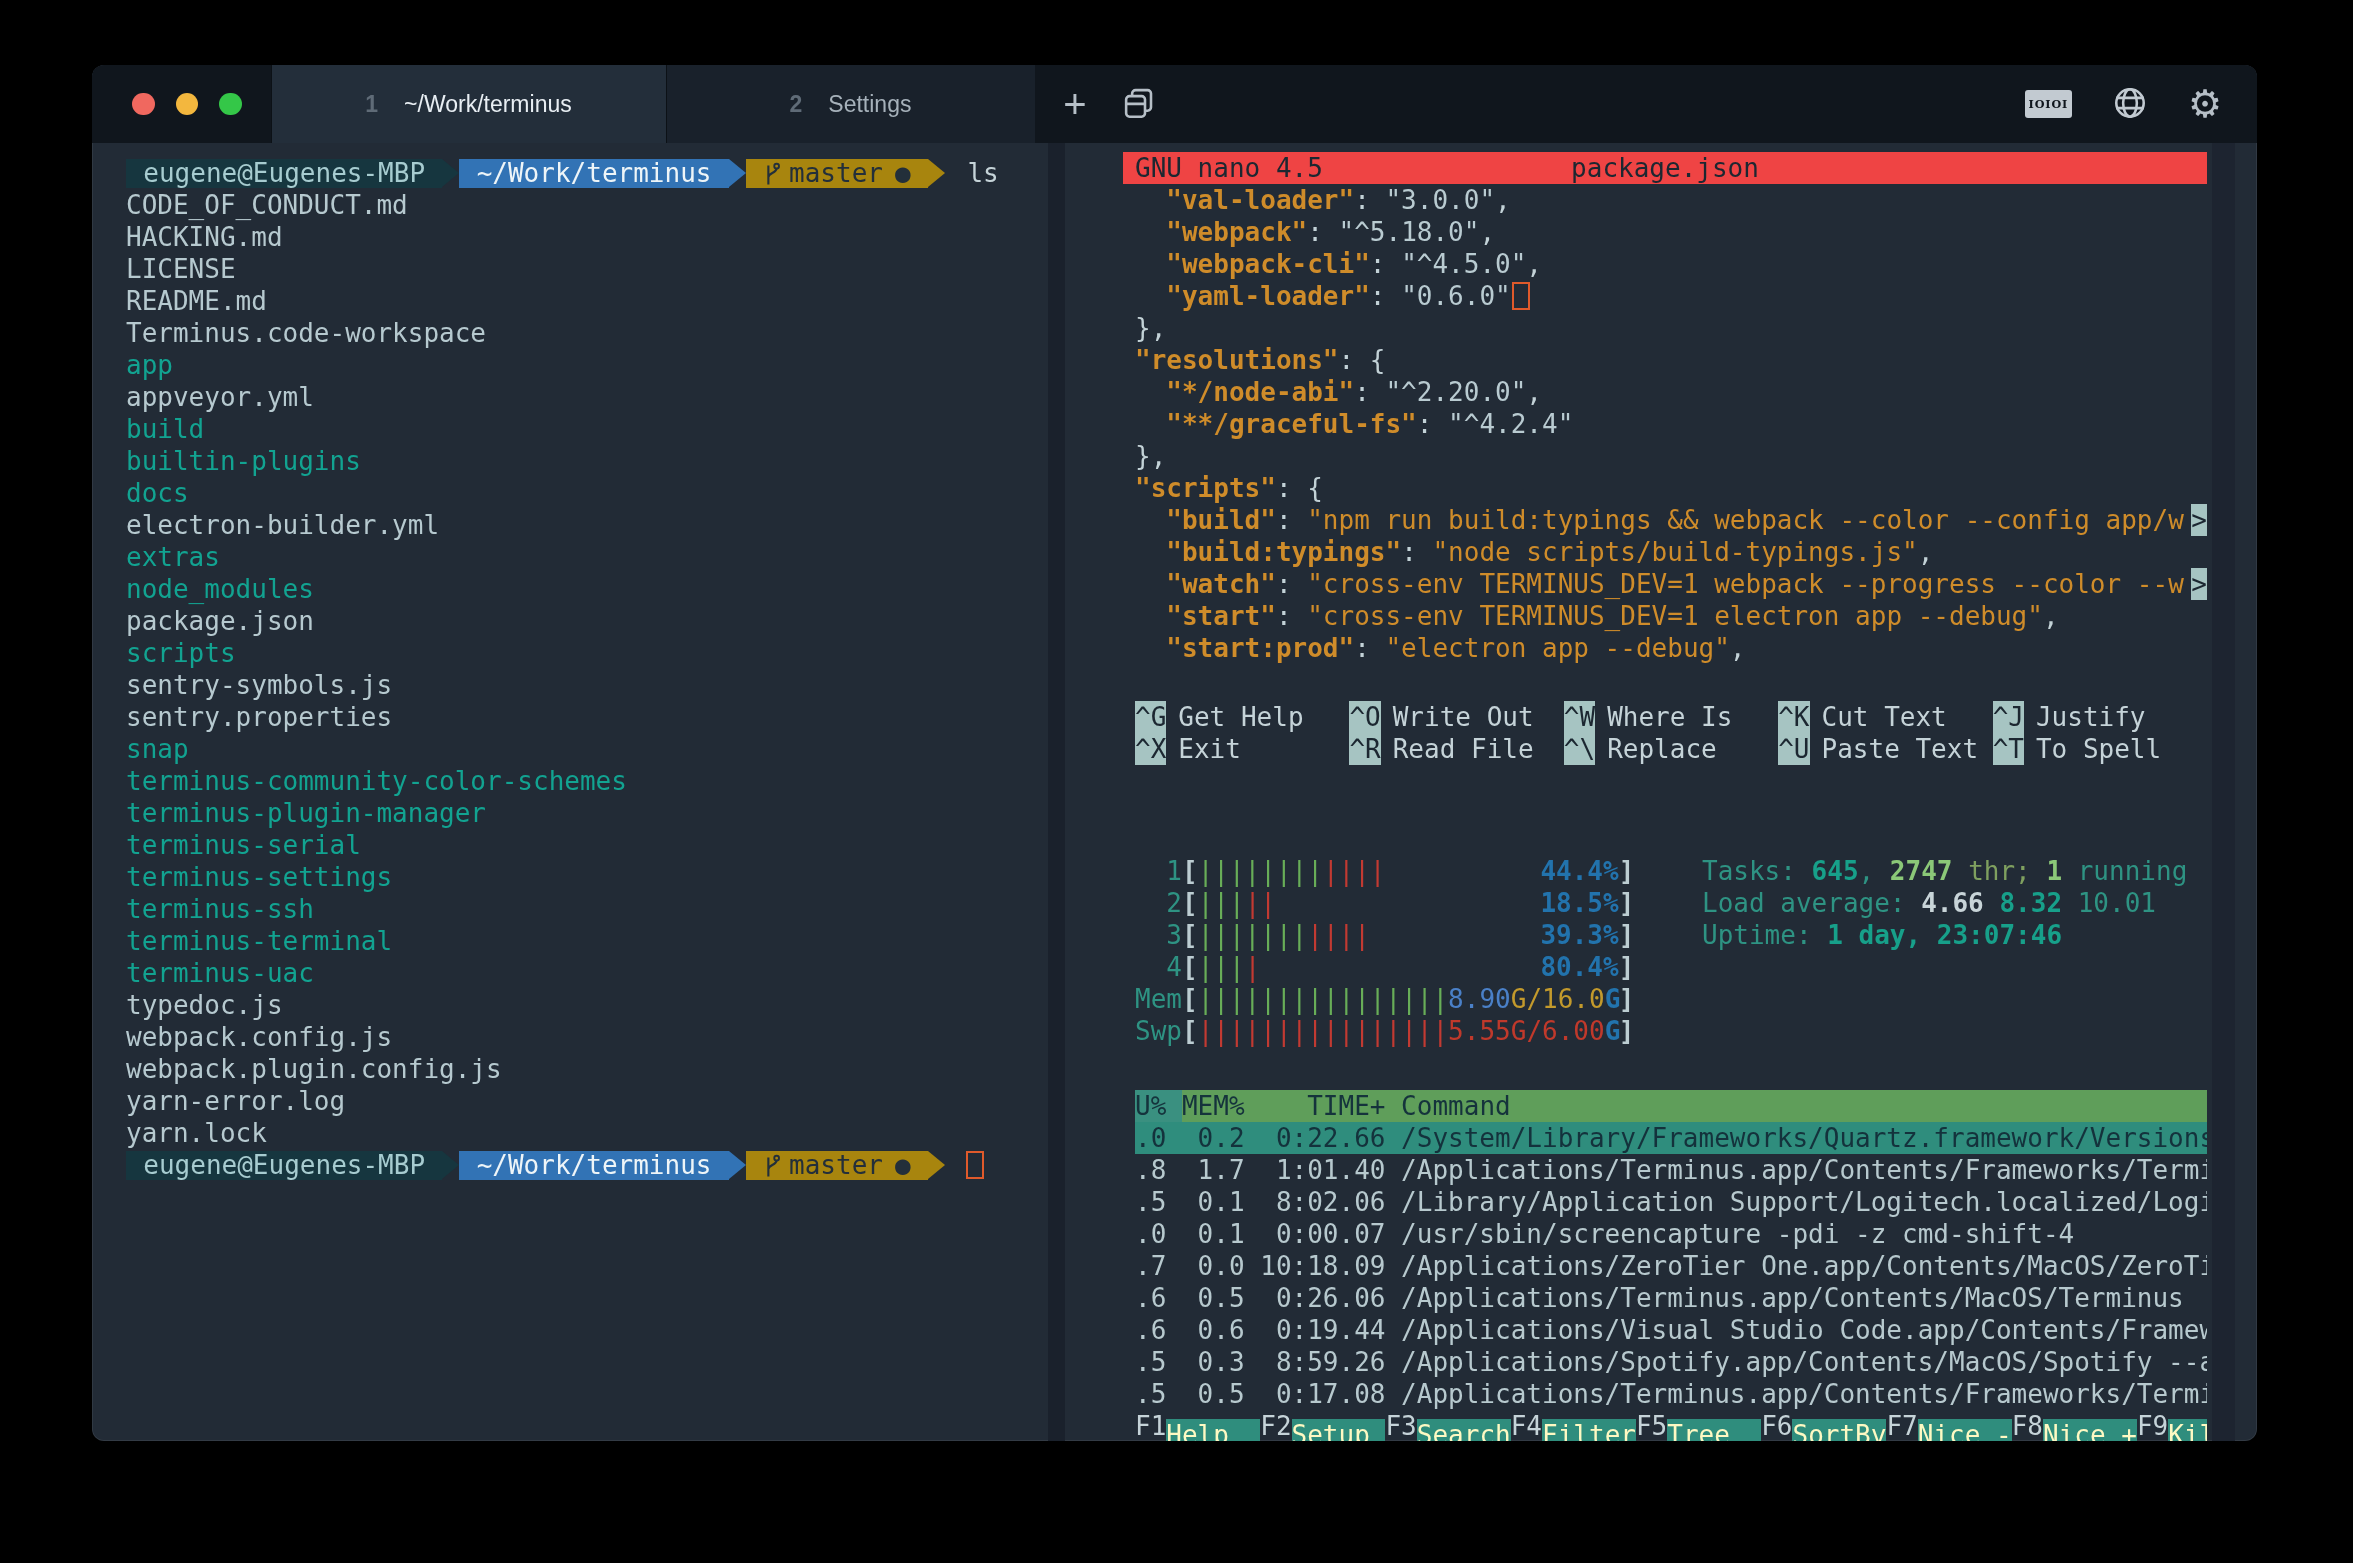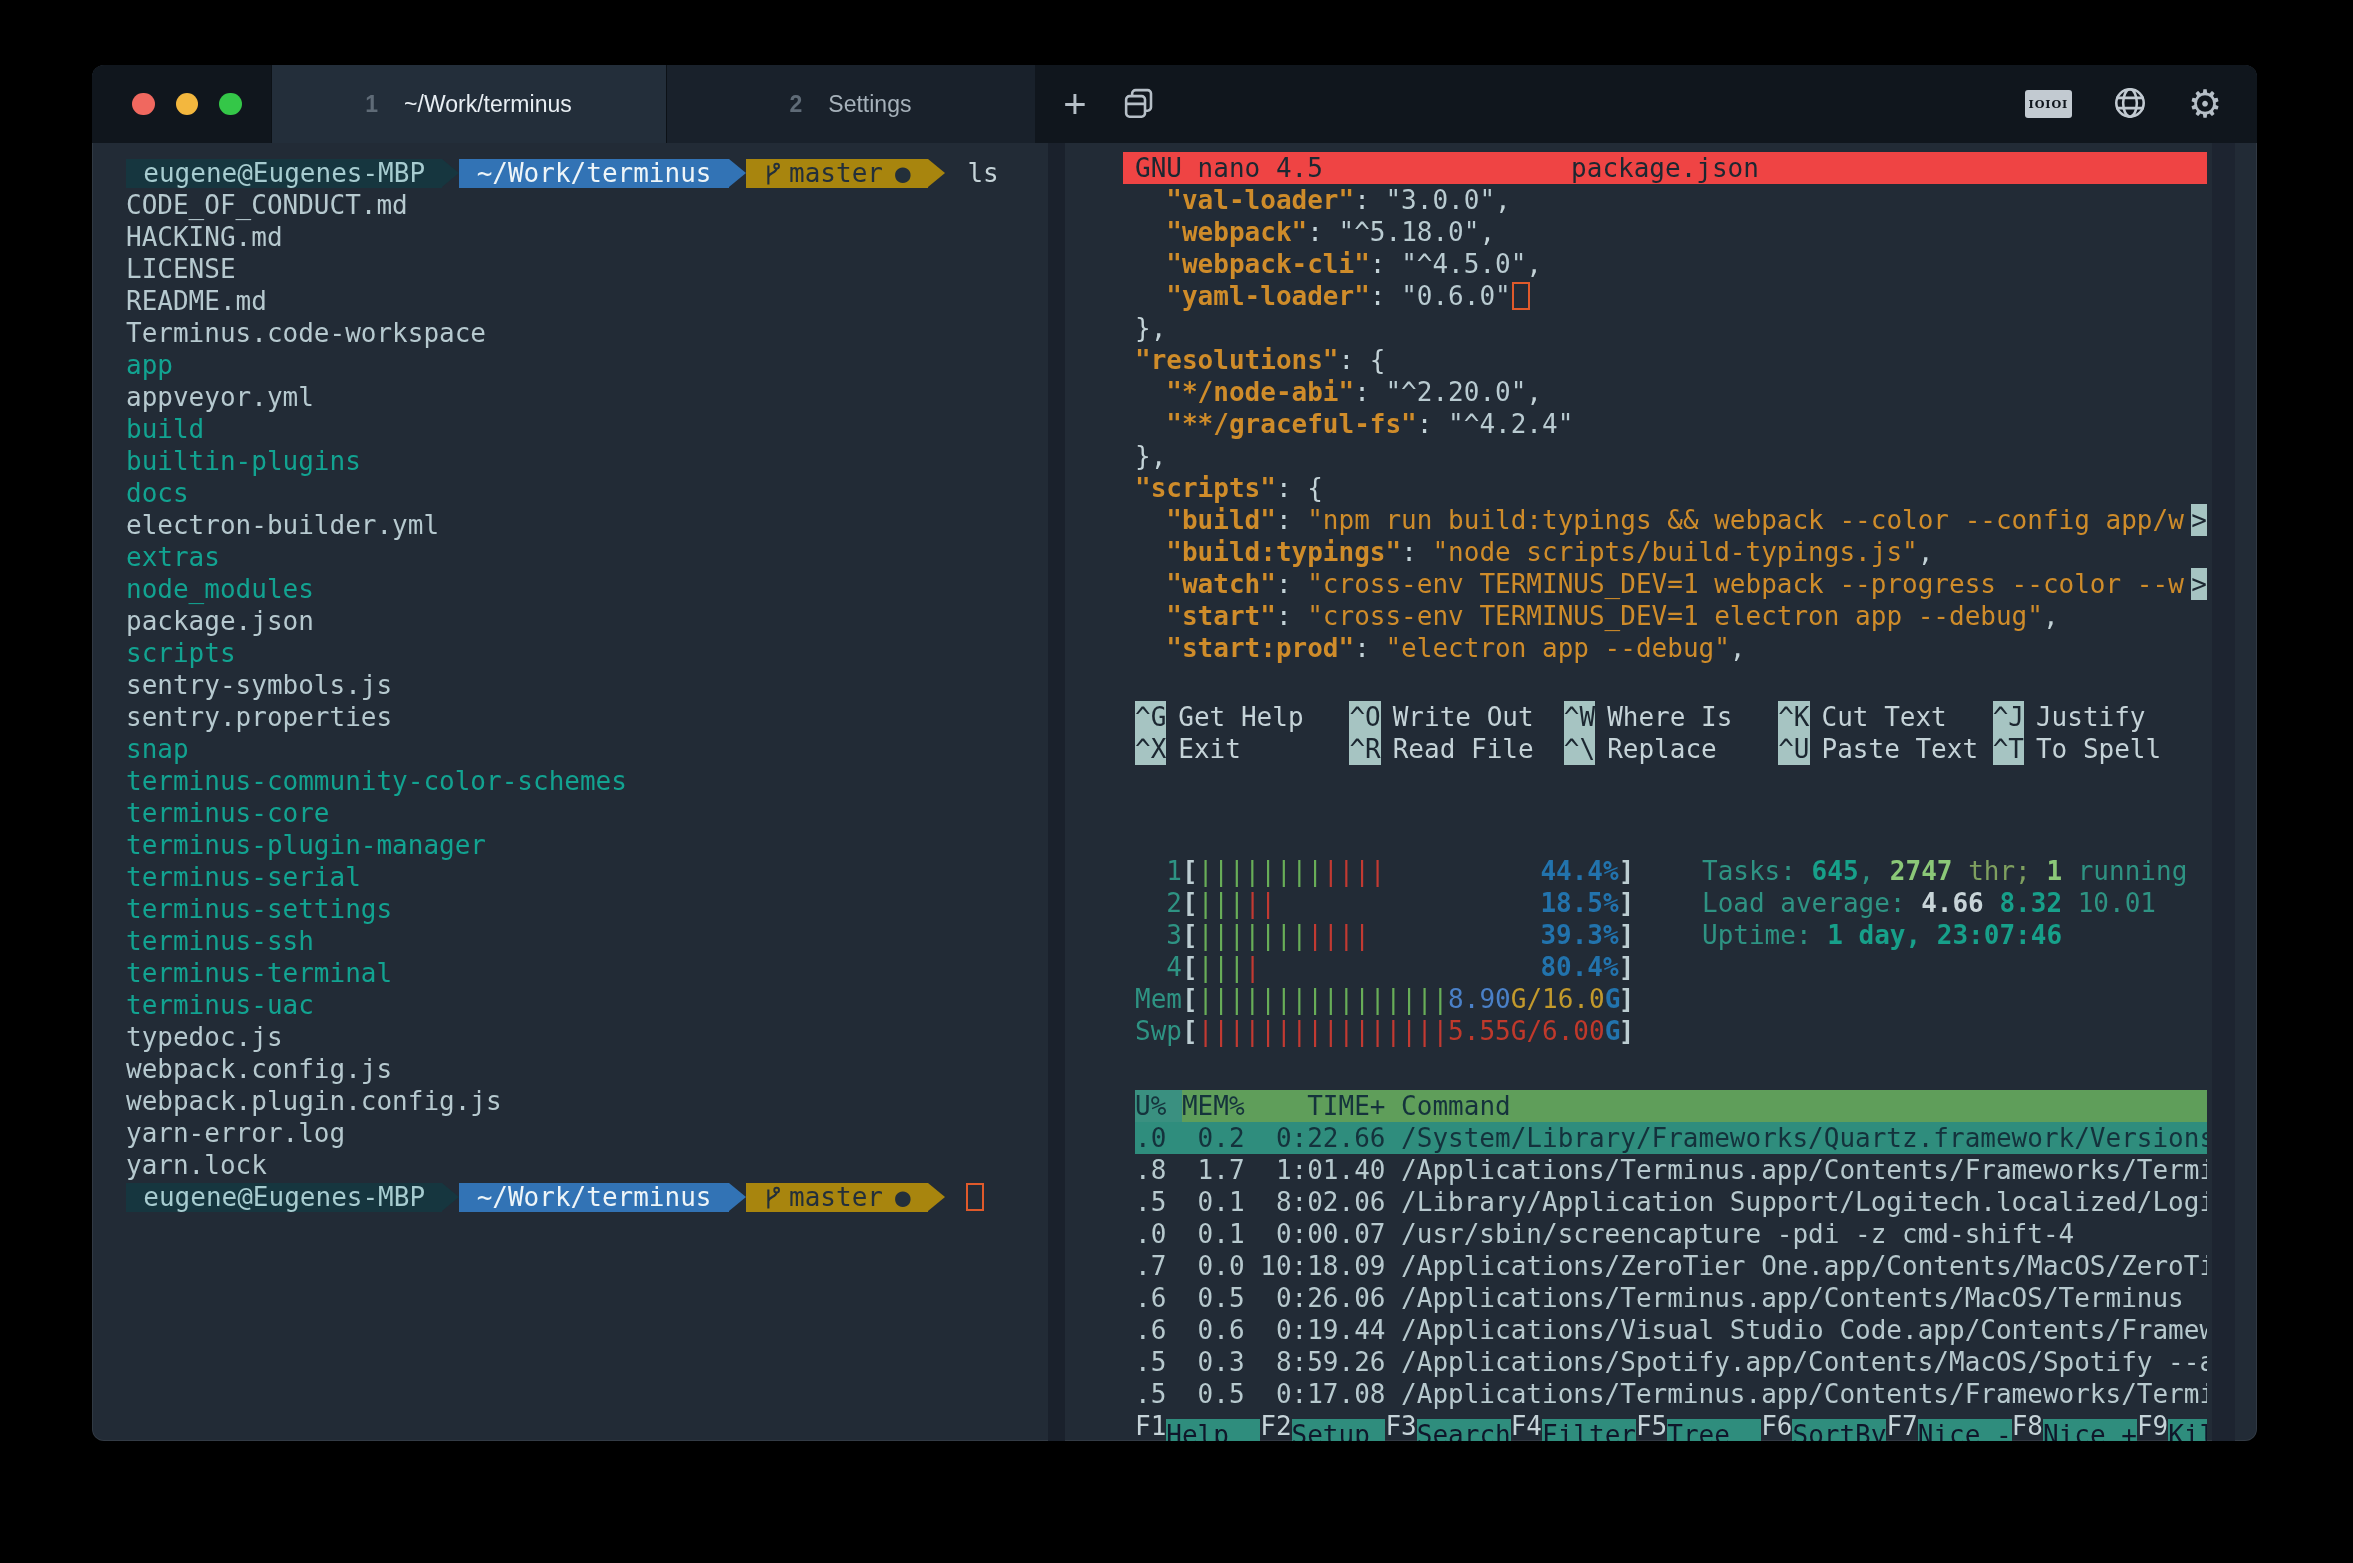--- a/index.html
+++ b/index.html
@@ -79,21 +79,21 @@
   .t-grayb{color:#c8d4d8;font-weight:bold;}
   .ptable{position:absolute;top:235px;left:0;right:0;}
   .p-header{height:32px;display:flex;white-space:pre;align-items:center;}
   .p-sort{background:#3a9080;color:#15333c;height:32px;display:flex;align-items:center;}
   .p-rest{background:#5f9e5a;color:#15333c;flex:1;height:32px;display:flex;align-items:center;}
   .p-row{height:32px;white-space:pre;color:#b7c9ce;overflow:hidden;display:flex;align-items:center;}
   .p-row.selected{background:#2f8d7d;color:#14323c;}
   .fkeys{position:absolute;top:555px;left:0;right:0;height:32px;display:flex;
          white-space:pre;align-items:center;}
   .fk-key{color:#c5d3d8;}
-  .fk-label{background:#2f8d7d;color:#0f172a;margin-top:17px;}
+  .fk-label{background:#2f8d7d;color:#fef9c3;margin-top:17px;}
 </style>
 </head>
 <body>
 
 <div class="window">
 
   <div class="tabbar">
     <div class="traffic">
       <span class="tl red"></span>
       <span class="tl yellow"></span>
@@ -158,21 +158,20 @@
           <div class="line"><span class="f-dir">docs</span></div>
           <div class="line"><span class="f-file">electron-builder.yml</span></div>
           <div class="line"><span class="f-dir">extras</span></div>
           <div class="line"><span class="f-dir">node_modules</span></div>
           <div class="line"><span class="f-file">package.json</span></div>
           <div class="line"><span class="f-dir">scripts</span></div>
           <div class="line"><span class="f-file">sentry-symbols.js</span></div>
           <div class="line"><span class="f-file">sentry.properties</span></div>
           <div class="line"><span class="f-dir">snap</span></div>
           <div class="line"><span class="f-dir">terminus-community-color-schemes</span></div>
-          <div class="line"><span class="f-dir">terminus-core</span></div>
           <div class="line"><span class="f-dir">terminus-plugin-manager</span></div>
           <div class="line"><span class="f-dir">terminus-serial</span></div>
           <div class="line"><span class="f-dir">terminus-settings</span></div>
           <div class="line"><span class="f-dir">terminus-ssh</span></div>
           <div class="line"><span class="f-dir">terminus-terminal</span></div>
           <div class="line"><span class="f-dir">terminus-uac</span></div>
           <div class="line"><span class="f-file">typedoc.js</span></div>
           <div class="line"><span class="f-file">webpack.config.js</span></div>
           <div class="line"><span class="f-file">webpack.plugin.config.js</span></div>
           <div class="line"><span class="f-file">yarn-error.log</span></div>

